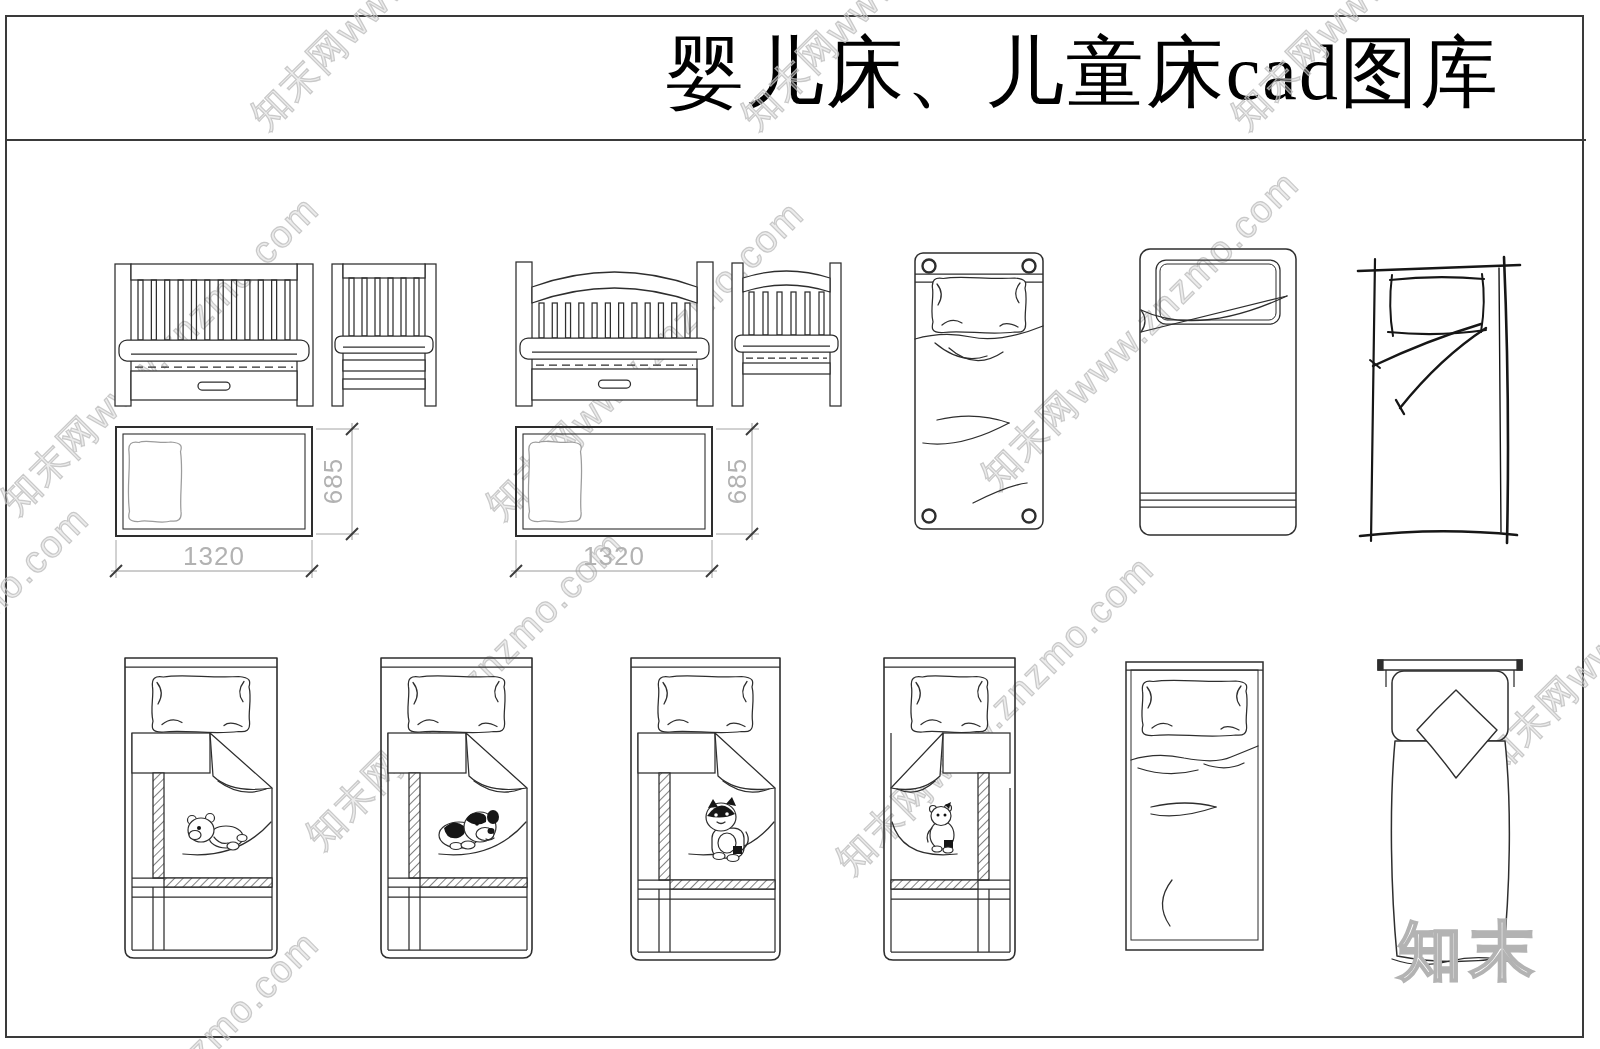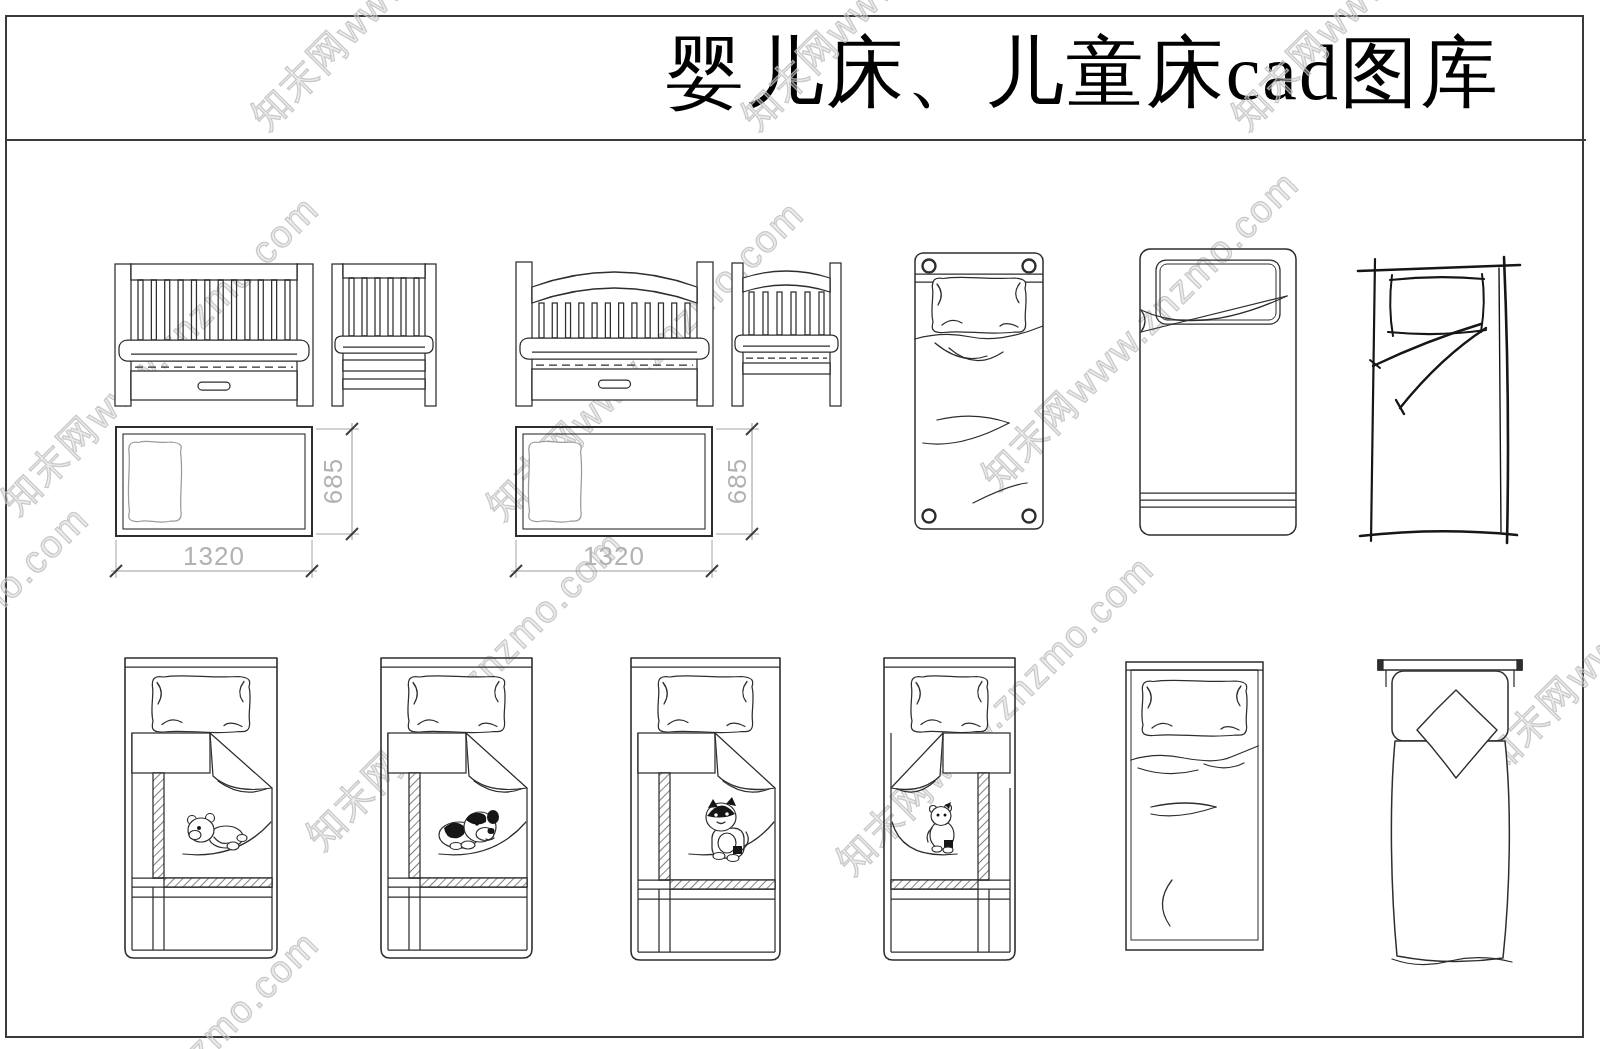--- a/index.html
+++ b/index.html
@@ -422,13 +422,14 @@
         <rect x="1378" y="660" width="5" height="10" rx="0" fill="#2e2e2e" stroke="#2e2e2e" stroke-width="1.25"></rect>
         <rect x="1517" y="660" width="5" height="10" rx="0" fill="#2e2e2e" stroke="#2e2e2e" stroke-width="1.25"></rect>
       </g>
     </svg>
 
   <div class="dim vert" style="left:333px;top:481px">685</div>
   <div class="dim vert" style="left:737px;top:481px">685</div>
   <div class="dim" style="left:214px;top:556px">1320</div>
   <div class="dim" style="left:614px;top:556px">1320</div>
 
+  <div class="logo">知末</div>
 </div>
 
 </body></html>

